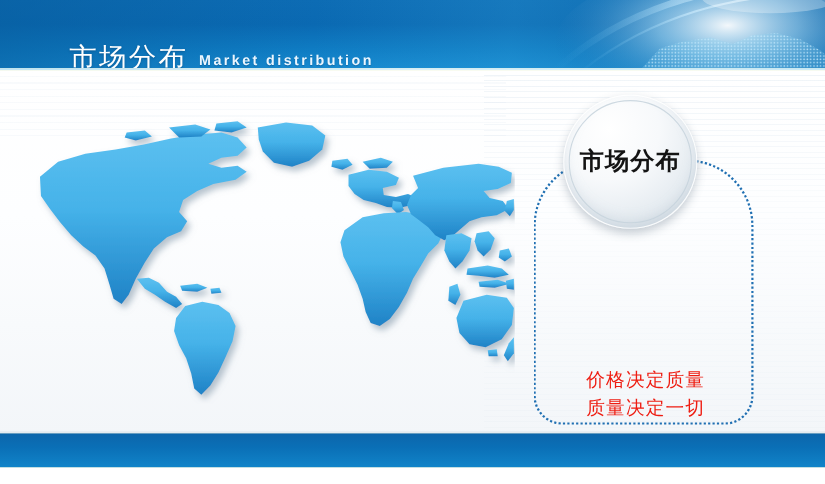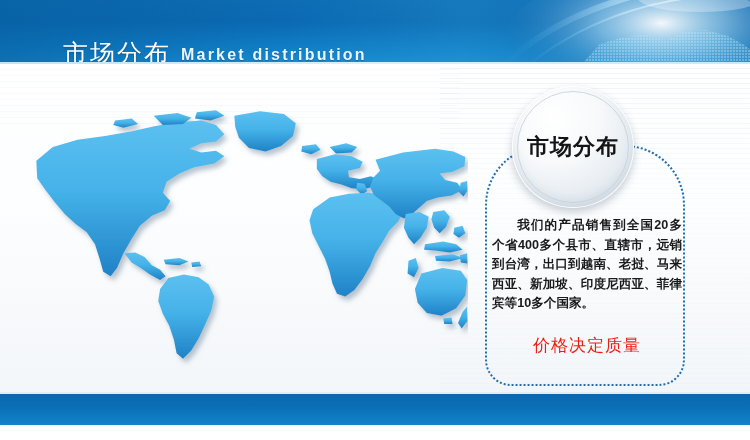--- a/index.html
+++ b/index.html
@@ -49,21 +49,21 @@
     gap: 10px;
   }
   .title-cn {
     font-size: 25px;
     color: #ffffff;
     letter-spacing: 2px;
     line-height: 30px;
     text-shadow: 0 1px 2px rgba(0,40,80,0.35);
   }
   .title-en {
-    font-size: 16px;
+    font-size: 13px;
     color: #eaf6ff;
     letter-spacing: 2.2px;
     line-height: 22px;
     padding-bottom: 2px;
     font-weight: bold;
     text-shadow: 0 1px 1px rgba(0,40,80,0.3);
     margin-top: 32px;
   }
 
   
@@ -318,23 +318,23 @@
     </svg>
   </div>
 
   <div class="panel"></div>
 
   <div class="badge">
     <div class="badge-ring"></div>
     <span class="badge-text">市场分布</span>
   </div>
 
-  <div class="panel-body">我们的产品销售到全国20多个省400多个县市、直辖市，远销到台湾，出口到越南、老挝、马来西亚、新加坡、印度尼西亚、菲律宾等10多个国家。</div>
 
   <div class="panel-slogan">
     <div>价格决定质量</div>
+    <div>质量决定一切</div>
   </div>
 
   <div class="footer-top-edge"></div>
   <div class="footer"></div>
   <div class="footer-base"></div>
 
 </div>
 
 </body></html>

